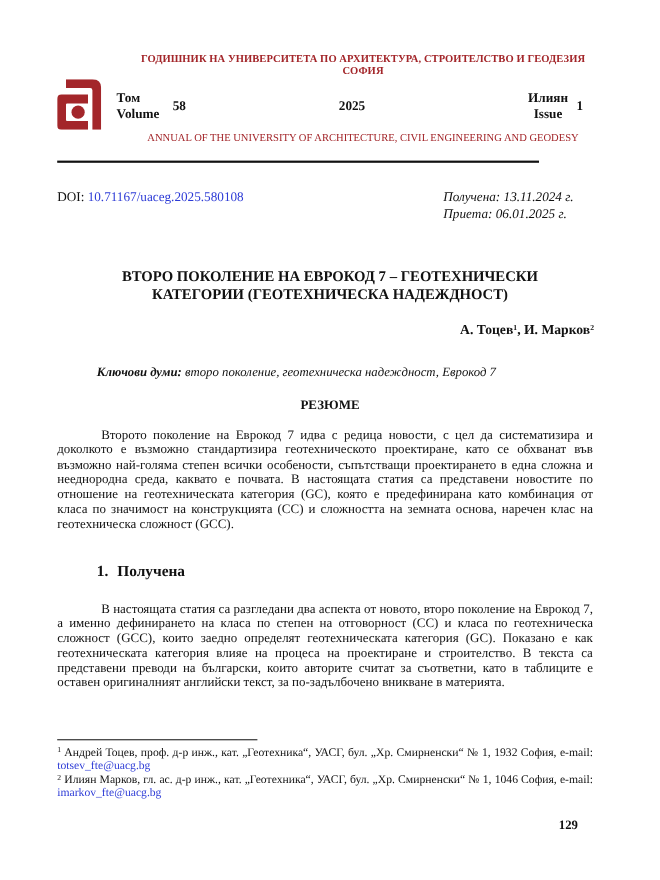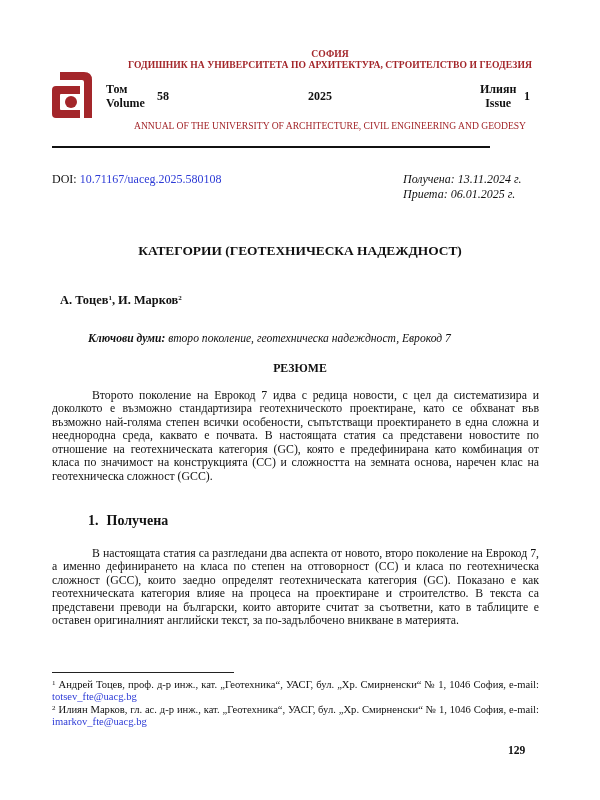--- a/index.html
+++ b/index.html
@@ -24,21 +24,21 @@
   .iss-lbl { left: 480px; top: 82px; font-weight: bold; font-size: 12px; line-height: 14px; text-align: center; }
   .iss-num { left: 524px; top: 89px; font-weight: bold; font-size: 12px; }
   .rule { left: 52px; top: 146px; width: 438px; height: 2px; background: #111; }
   .doi { left: 52px; top: 172px; font-size: 12px; }
   .doi a { color: #2d3bd6; text-decoration: none; font-family: Liberation Serif, serif; }
   .dates { left: 403px; top: 172px; font-size: 12px; font-style: italic; line-height: 14.5px; }
   .title {
     left: 60px; width: 480px; top: 242px; text-align: center;
     font-weight: bold; font-size: 13.4px; line-height: 17px;
   }
-  .authors { left: 60px; width: 480px; top: 293px; text-align: left; font-weight: bold; font-size: 12.4px; }
+  .authors { left: 60px; width: 480px; top: 293px; text-align: right; font-weight: bold; font-size: 12.4px; }
   .authors sup { font-size: 7px; vertical-align: 4px; line-height: 0; }
   .kw { left: 88px; top: 332px; font-size: 11.6px; font-style: italic; }
   .kw b { font-weight: bold; }
   .resume { left: 60px; width: 480px; top: 361px; text-align: center; font-weight: bold; font-size: 11.8px; }
   .para {
     left: 52px; width: 487px; font-size: 11.8px; line-height: 13.45px;
     text-align: justify; text-indent: 40px;
   }
   .p1 { top: 389px; }
   .section { left: 88px; top: 513px; font-weight: bold; font-size: 14px; }
@@ -51,22 +51,22 @@
   .fn sup { font-size: 7px; vertical-align: 3px; line-height: 0; margin-right: 3px; }
   .fn a { color: #2d3bd6; text-decoration: none; }
   .fn1 { top: 679px; }
   .fn2 { top: 704px; }
   .pagenum { left: 508px; top: 744px; font-weight: bold; font-size: 11.6px; }
 </style>
 </head>
 <body>
 
 <div class="abs hdr-top red">
+  <div>ГОДИШНИК НА УНИВЕРСИТЕТА ПО АРХИТЕКТУРА, СТРОИТЕЛСТВО И ГЕОДЕЗИЯ</div>
   <div>СОФИЯ</div>
-  <div>ГОДИШНИК НА УНИВЕРСИТЕТА ПО АРХИТЕКТУРА, СТРОИТЕЛСТВО И ГЕОДЕЗИЯ</div>
 </div>
 
 <div class="abs logo">
   <svg width="40" height="46" viewBox="0 0 40 46">
     <path d="M8 0 H32 Q40 0 40 8 V46 H32 V10 Q32 8 30 8 H8 Z" fill="#a3262a"></path>
     <path d="M0 18 Q0 14 4 14 H28 V22 H9 Q8 22 8 23 V37 Q8 38 9 38 H28 V46 H4 Q0 46 0 42 Z" fill="#a3262a"></path>
     <circle cx="19" cy="30" r="6" fill="#a3262a"></circle>
   </svg>
 </div>
 
@@ -91,20 +91,21 @@
 <div class="abs doi">
   <span>DOI:</span>
   <a href="#">10.71167/uaceg.2025.580108</a>
 </div>
 <div class="abs dates">
   <div>Получена: 13.11.2024 г.</div>
   <div>Приета: 06.01.2025 г.</div>
 </div>
 
 <div class="abs title">
+  <div>ВТОРО ПОКОЛЕНИЕ НА ЕВРОКОД 7 – ГЕОТЕХНИЧЕСКИ</div>
   <div>КАТЕГОРИИ (ГЕОТЕХНИЧЕСКА НАДЕЖДНОСТ)</div>
 </div>
 
 <div class="abs authors">
   <span>А. Тоцев</span><sup>1</sup><span>, </span><span>И. Марков</span><sup>2</sup>
 </div>
 
 <div class="abs kw">
   <b>Ключови думи:</b>
   <span>второ поколение, геотехническа надеждност, Еврокод 7</span>
@@ -113,19 +114,19 @@
 <div class="abs resume">РЕЗЮМЕ</div>
 <div class="abs para p1">Второто поколение на Еврокод 7 идва с редица новости, с цел да систематизира и доколкото е възможно стандартизира геотехническото проектиране, като се обхванат във възможно най-голяма степен всички особености, съпътстващи проектирането в една сложна и нееднородна среда, каквато е почвата. В настоящата статия са представени новостите по отношение на геотехническата категория (GC), която е предефинирана като комбинация от класа по значимост на конструкцията (CC) и сложността на земната основа, наречен клас на геотехническа сложност (GCC).</div>
 
 <div class="abs section">
   <span class="num">1.</span><span>Получена</span>
 </div>
 <div class="abs para p2">В настоящата статия са разгледани два аспекта от новото, второ поколение на Еврокод 7, а именно дефинирането на класа по степен на отговорност (CC) и класа по геотехническа сложност (GCC), които заедно определят геотехническата категория (GC). Показано е как геотехническата категория влияе на процеса на проектиране и строителство. В текста са представени преводи на български, които авторите считат за съответни, като в таблиците е оставен оригиналният английски текст, за по-задълбочено вникване в материята.</div>
 
 <div class="abs fn-rule"></div>
 <div class="abs fn fn1">
-  <sup>1</sup><span>Андрей Тоцев, проф. д-р инж., кат. „Геотехника“, УАСГ, бул. „Хр. Смирненски“ № 1, 1046 София, e-mail: </span><a href="#">totsev_fte@uacg.bg</a>
+  <sup>1</sup><span>Андрей Тоцев, проф. д-р инж., кат. „Геотехника“, УАСГ, бул. „Хр. Смирненски“ № 1, 1932 София, e-mail: </span><a href="#">totsev_fte@uacg.bg</a>
 </div>
 <div class="abs fn fn2">
   <sup>2</sup><span>Илиян Марков, гл. ас. д-р инж., кат. „Геотехника“, УАСГ, бул. „Хр. Смирненски“ № 1, 1046 София, e-mail: </span><a href="#">imarkov_fte@uacg.bg</a>
 </div>
 
 <div class="abs pagenum">129</div>
 
 </body></html>

